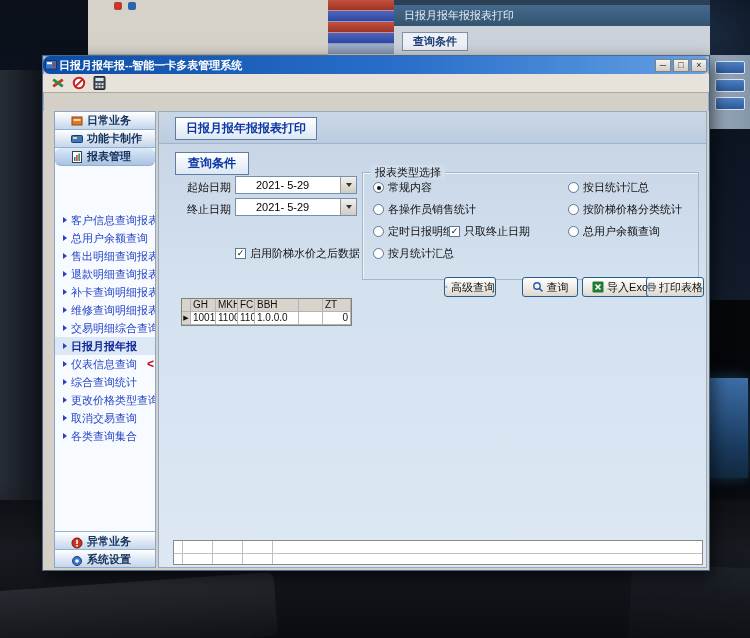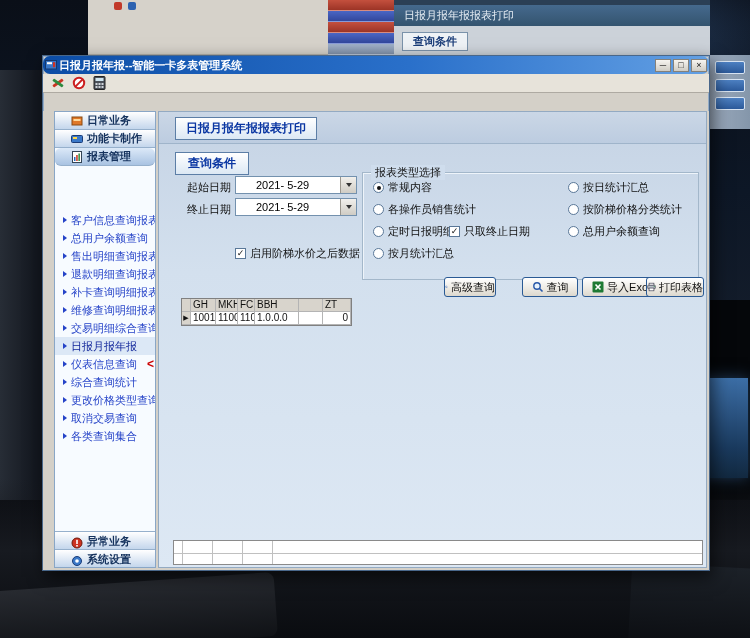--- a/index.html
+++ b/index.html
@@ -67,21 +67,21 @@
   .side-header { flex:none; height:18px; background:linear-gradient(180deg,#ffffff,#c4d6ec);
     border-bottom:1px solid #96b0cc; display:flex; align-items:center; gap:4px; padding-left:16px;
     font-size:11px; color:#16335e; font-weight:bold; white-space:nowrap; overflow:hidden; }
   .side-header.active { background:linear-gradient(180deg,#dce9f8,#a9c3e2);border-radius:6px; }
   .side-header.btm { border-top:1px solid #96b0cc; border-bottom:none;align-items:flex-end; }
   .side-items { flex:1; overflow:hidden;margin-top:45px; }
   .side-item { height:18px; display:flex; align-items:center; gap:4px; padding-left:8px;
     font-size:11px; color:#2543c8; white-space:nowrap; overflow:hidden; position:relative; }
   .side-item .tri { flex:none; width:0; height:0; border-left:4px solid #2543c8;
     border-top:3px solid transparent; border-bottom:3px solid transparent; }
-  .side-item.selected { font-weight:normal; color:#10259a; background:#dcE8f6; background:#dce8f6; }
+  .side-item.selected { font-weight:bold; color:#10259a; background:#dcE8f6; background:#dce8f6; }
   .side-item .marker { position:absolute; right:1px; top:2px; color:#cc0000; font-weight:bold; font-size:12px; }
 
   
   .mainpanel { position:absolute; left:115px; top:0; right:2px; bottom:2px; border:1px solid #93aac2;
     background:linear-gradient(180deg,#c5d3e4 0%,#d3e0ee 35%,#dde8f4 100%); overflow:hidden; }
   .pt-strip { position:absolute; left:0; top:0; right:0; height:32px;
     background:linear-gradient(180deg,#cbd7e6,#bccce0); border-bottom:1px solid #9fb4ca; }
   .pagetitle-box { position:absolute; left:16px; top:5px; padding:2px 10px;
     background:linear-gradient(180deg,#ffffff,#dce8f4); border:1px solid #5c7ea6;
     font-size:12px; font-weight:bold; color:#0a36a2; white-space:nowrap; }

